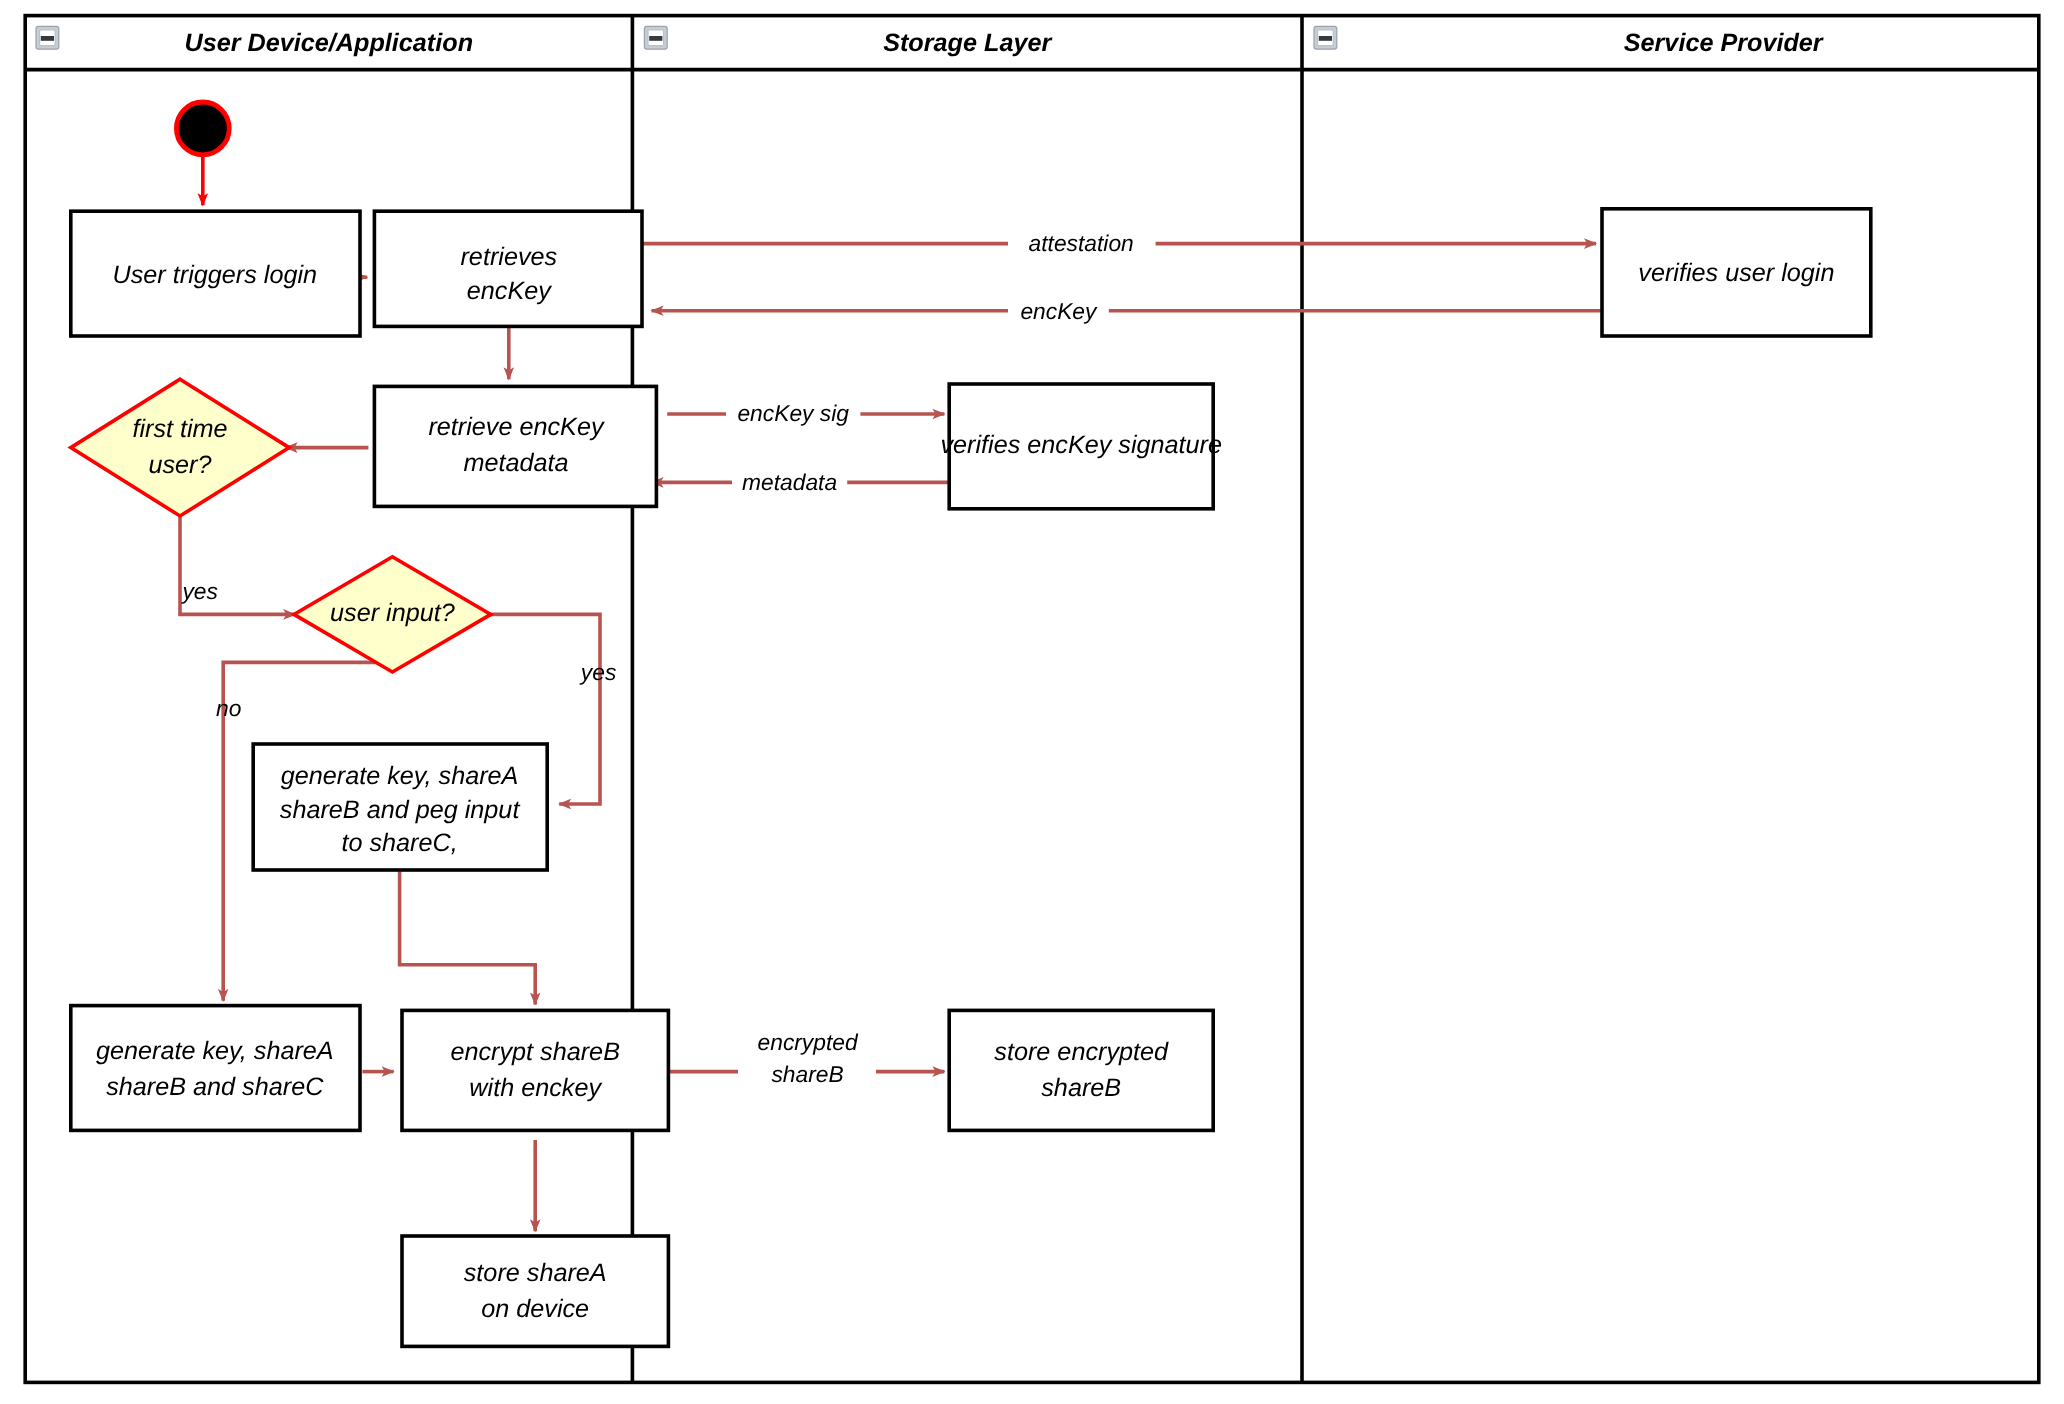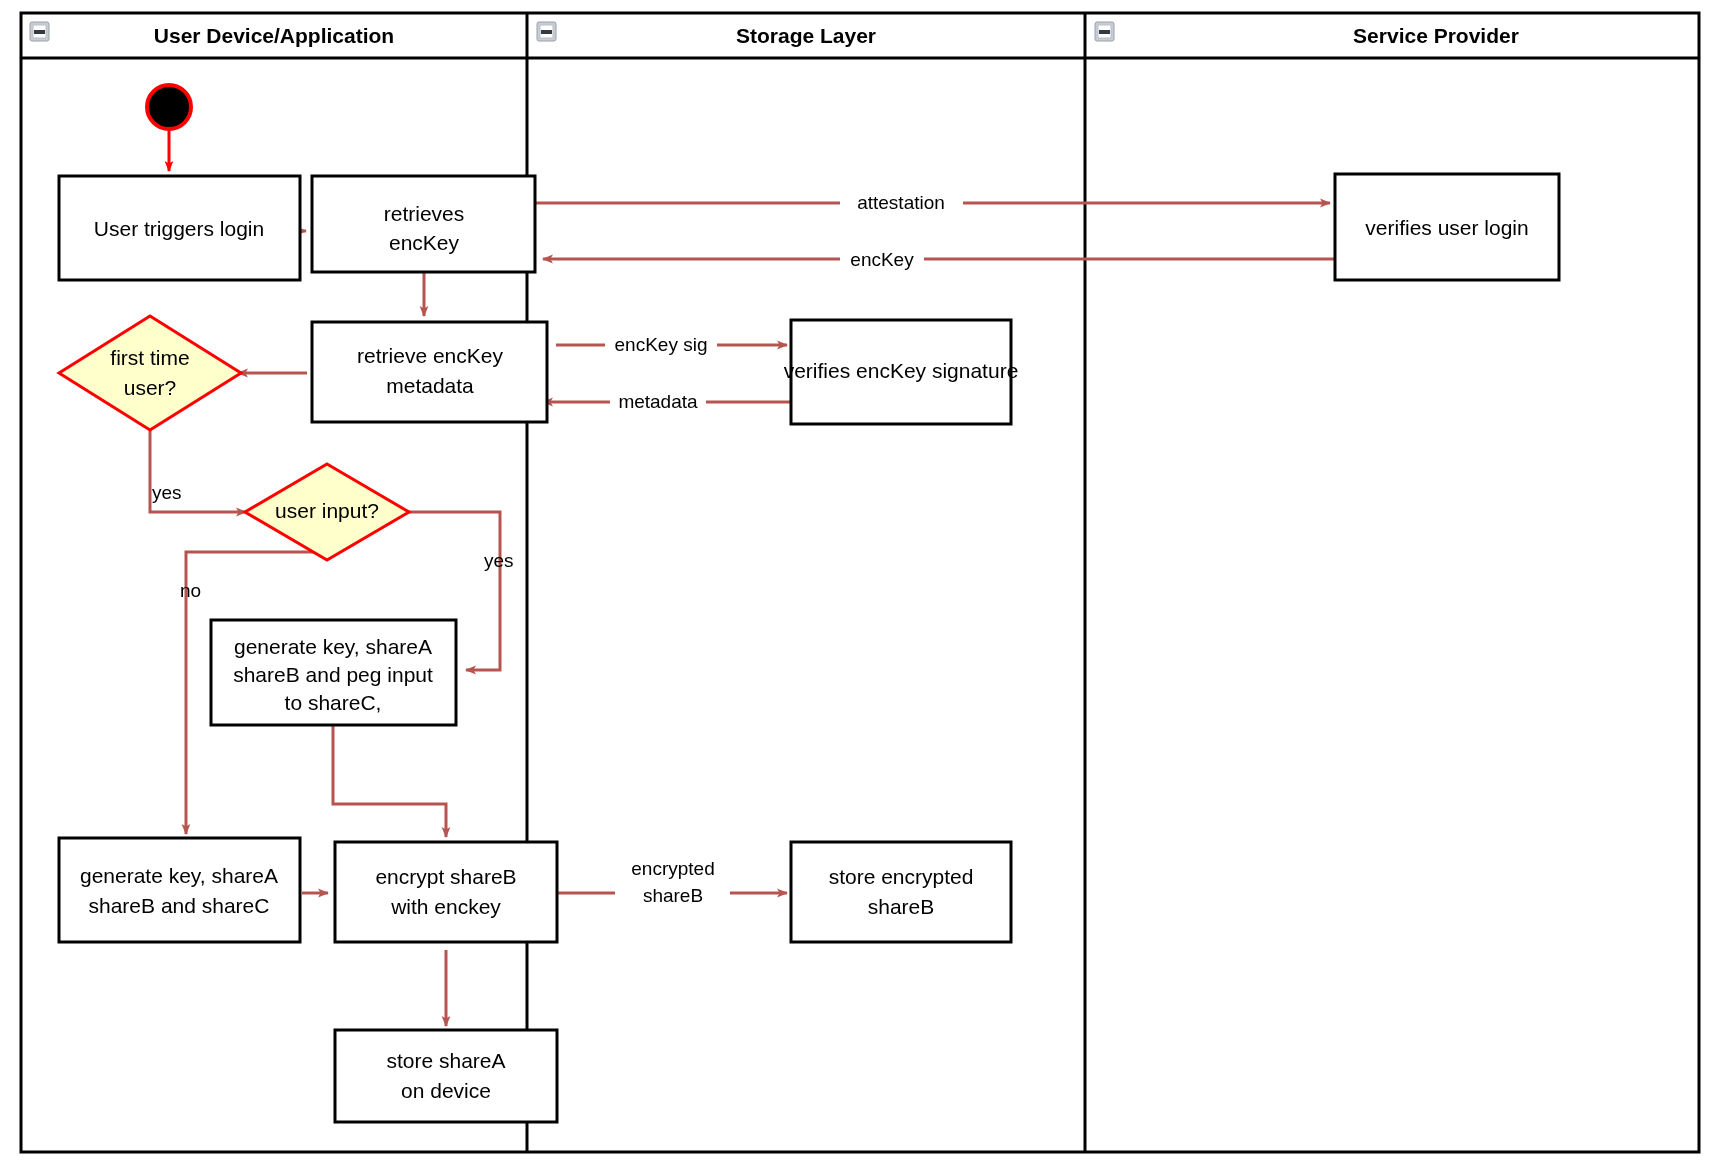--- a/index.html
+++ b/index.html
@@ -7,20 +7,21 @@
     padding: 0;
     background: #ffffff;
   }
   #canvas {
     position: relative;
     width: 1720px;
     height: 1170px;
     background: #ffffff;
     font-family: "Liberation Sans", sans-serif;
     overflow: hidden;
+    font-style: italic;
   }
   svg#diagram {
     position: absolute;
     top: 0;
     left: 0;
     width: 1720px;
     height: 1170px;
   }
   .lane-title {
     font-family: "Liberation Sans", sans-serif;

